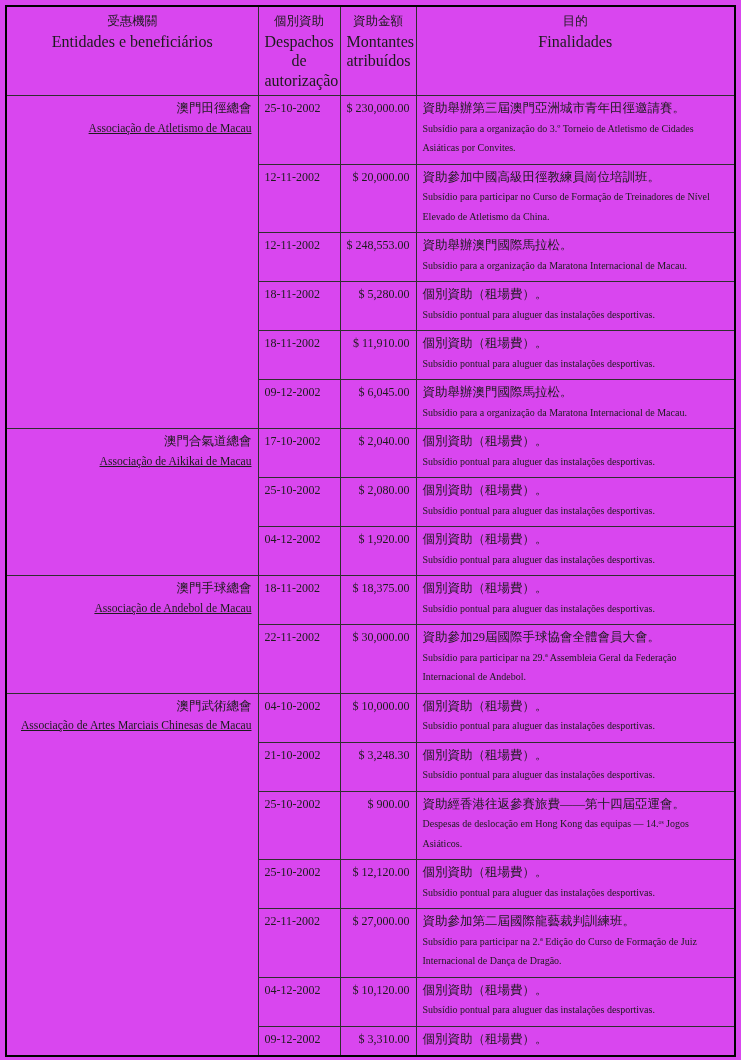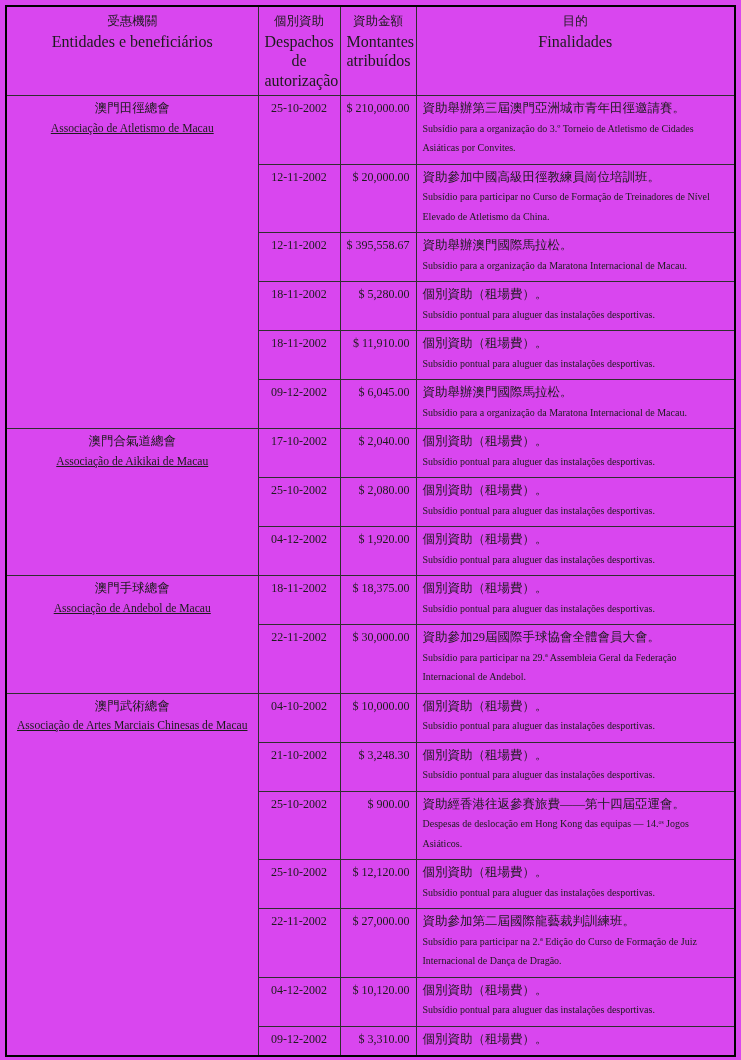--- a/index.html
+++ b/index.html
@@ -31,25 +31,25 @@
     font-size: 12px;
     line-height: 19.5px;
     font-weight: normal;
     overflow: hidden;
   }
   table.subsidy thead th {
     text-align: center;
     padding-top: 5px;
     padding-bottom: 5px;
   }
-  .entity-cell { text-align: center; }
+  .entity-cell { text-align: right; }
   .entity-cell .zh { font-size: 12.5px; }
   .entity-cell .pt { font-size: 11.6px; text-decoration: underline; }
   .date-cell {
-    text-align: center;
+    text-align: left;
     white-space: nowrap;
   }
   .amount-cell {
     text-align: right;
     white-space: nowrap;
   }
   .purpose-cell .zh { font-size: 12.5px; }
   .purpose-cell .pt { font-size: 10px; }
   thead .pt { font-size: 16px; }
   thead .zh { font-size: 12.5px; }
@@ -85,37 +85,37 @@
         </th>
       </tr>
     </thead>
     <tbody>
         <tr>
           <td class="entity-cell" rowspan="6">
             <div class="zh">澳門田徑總會</div>
             <div class="pt">Associação de Atletismo de Macau</div>
           </td>
           <td class="date-cell">25-10-2002</td>
-          <td class="amount-cell">$ 210,000.00</td>
+          <td class="amount-cell">$ 230,000.00</td>
           <td class="purpose-cell">
             <div class="zh">資助舉辦第三屆澳門亞洲城市青年田徑邀請賽。</div>
             <div class="pt">Subsídio para a organização do 3.º Torneio de Atletismo de Cidades Asiáticas por Convites.</div>
           </td>
         </tr>
         <tr>
           <td class="date-cell">12-11-2002</td>
           <td class="amount-cell">$ 20,000.00</td>
           <td class="purpose-cell">
             <div class="zh">資助參加中國高級田徑教練員崗位培訓班。</div>
             <div class="pt">Subsídio para participar no Curso de Formação de Treinadores de Nível Elevado de Atletismo da China.</div>
           </td>
         </tr>
         <tr>
           <td class="date-cell">12-11-2002</td>
-          <td class="amount-cell">$ 395,558.67</td>
+          <td class="amount-cell">$ 248,553.00</td>
           <td class="purpose-cell">
             <div class="zh">資助舉辦澳門國際馬拉松。</div>
             <div class="pt">Subsídio para a organização da Maratona Internacional de Macau.</div>
           </td>
         </tr>
         <tr>
           <td class="date-cell">18-11-2002</td>
           <td class="amount-cell">$ 5,280.00</td>
           <td class="purpose-cell">
             <div class="zh">個別資助（租場費）。</div>

